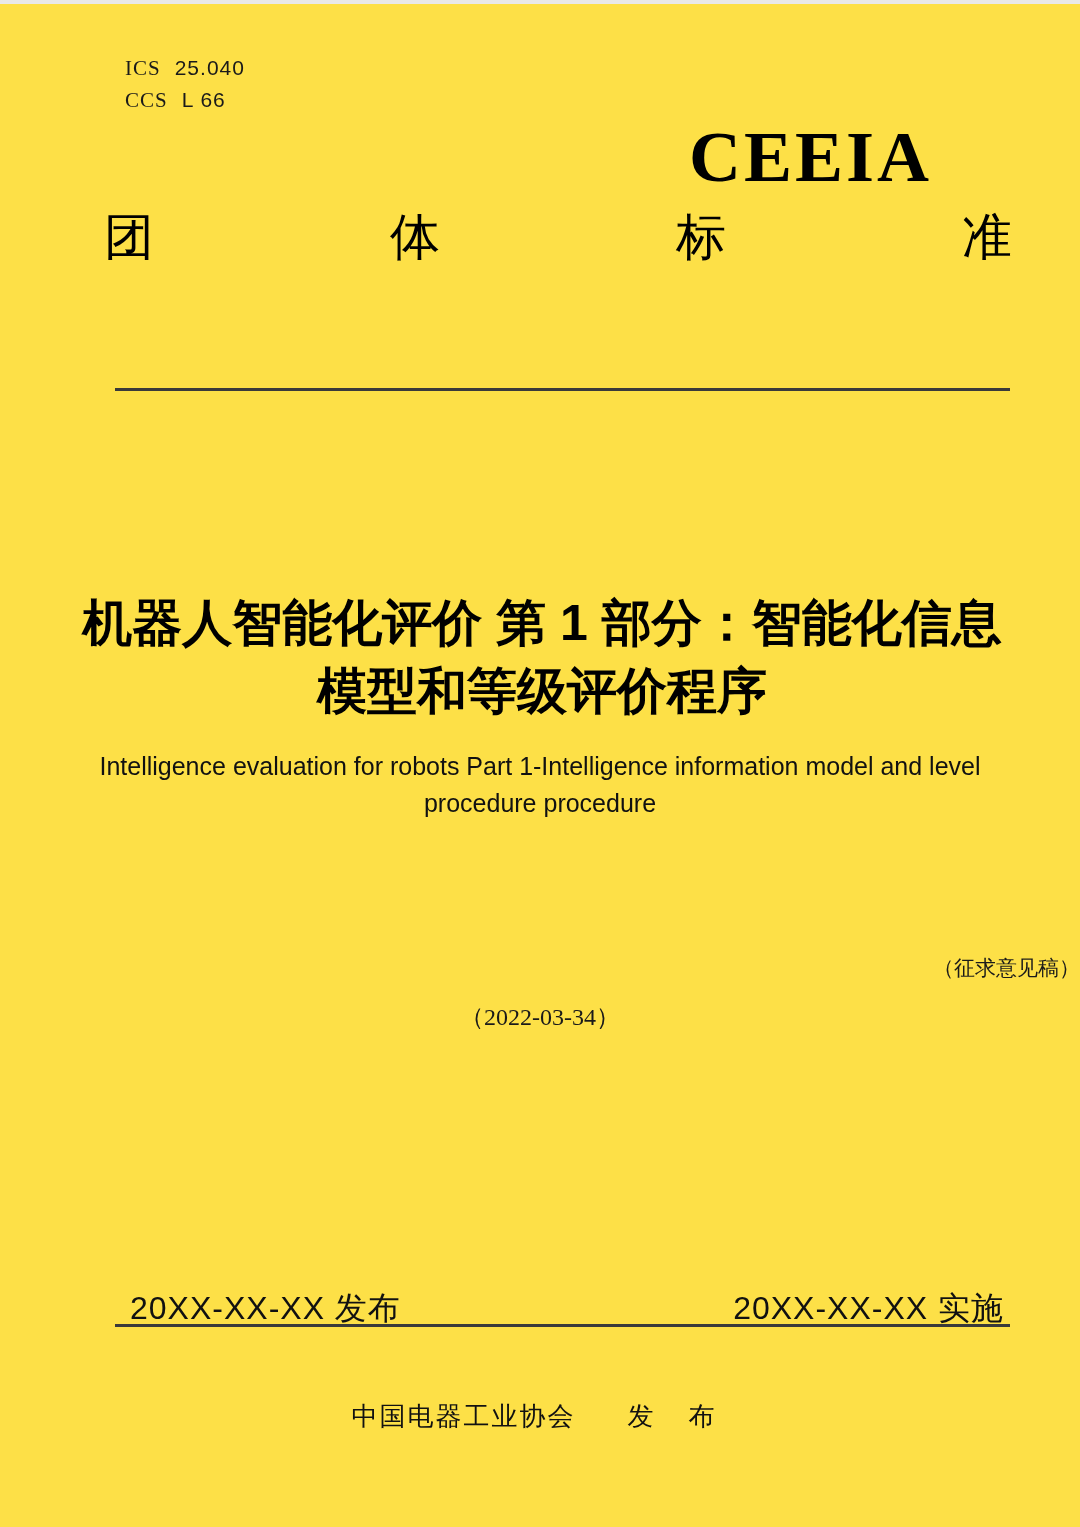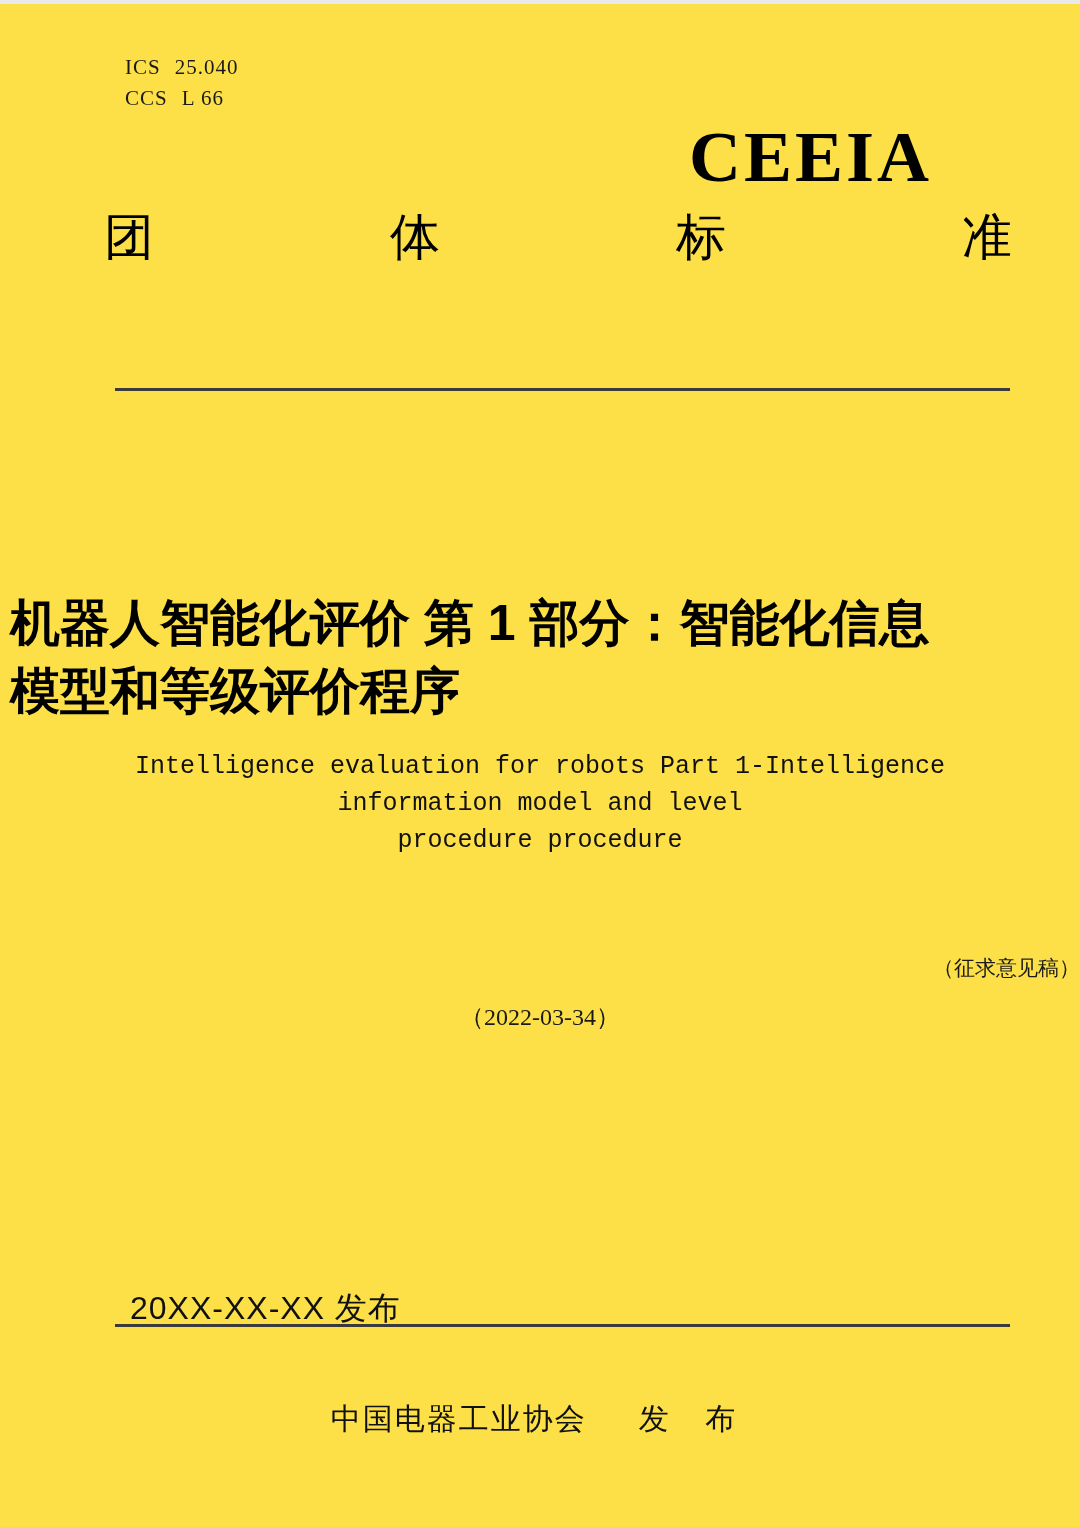--- a/index.html
+++ b/index.html
@@ -18,21 +18,21 @@
   .code-block {
     position: absolute;
     top: 48px;
     left: 125px;
     font-size: 21px;
     line-height: 31px;
     color: #1a1a1a;
   }
   .code-line { display: flex; align-items: baseline; }
   .code-label { font-family: "Liberation Serif", serif; letter-spacing: 1px; }
-  .code-value { font-family: Liberation Serif, serif; margin-left: 14px; letter-spacing: 1px; }
+  .code-value { font-family: Liberation Sans, sans-serif; margin-left: 14px; letter-spacing: 1px; }
 
   
   .logo {
     position: absolute;
     top: 112px;
     right: 148px;
     font-family: "Liberation Serif", serif;
     font-weight: bold;
     font-size: 72px;
     letter-spacing: 3px;
@@ -70,38 +70,38 @@
     left: 115px;
     right: 70px;
     height: 3px;
     background: #3a3a3a;
   }
 
   
   .title {
     position: absolute;
     top: 585px;
-    left: 10px;
+    left: 4px;
     right: 0;
-    text-align: left;
+    text-align: center;
     font-family: "Liberation Sans", sans-serif;
     font-weight: bold;
     font-size: 50px;
     line-height: 68px;
     color: #000;
   }
 
   
   .subtitle-en {
     position: absolute;
     top: 744px;
     left: 60px;
     right: 60px;
     text-align: center;
-    font-family: Liberation Mono, monospace;
+    font-family: Liberation Sans, sans-serif;
     font-size: 25px;
     line-height: 37px;
     color: #111;
   }
 
   
   .draft-note {
     position: absolute;
     top: 950px;
     left: 0; right: 0;
@@ -145,21 +145,21 @@
 
   
   .issuer-row {
     position: absolute;
     top: 1395px;
     left: 0; right: 0;
     display: flex;
     justify-content: center;
     align-items: flex-end;
     font-family: "Liberation Sans", sans-serif;
-    font-size: 30px;
+    font-size: 26px;
     color: #111;
   }
   .issuer-name { letter-spacing: 2px; }
   .issue-action { margin-left: 52px; letter-spacing: 14px; }
 </style>
 </head>
 <body>
 
 <div class="page">
 
@@ -194,20 +194,21 @@
   <div class="subtitle-en">
     <div>Intelligence evaluation for robots Part 1-Intelligence information model and level</div>
     <div>procedure procedure</div>
   </div>
 
   <div class="draft-note">（征求意见稿）</div>
   <div class="draft-date">（2022-03-34）</div>
 
   <div class="dates-row">
     <span>20XX-XX-XX 发布</span>
+    <span>20XX-XX-XX 实施</span>
   </div>
 
   <div class="rule-bottom"></div>
 
   <div class="issuer-row">
     <span class="issuer-name">中国电器工业协会</span>
     <span class="issue-action">发 布</span>
   </div>
 
 </div>

